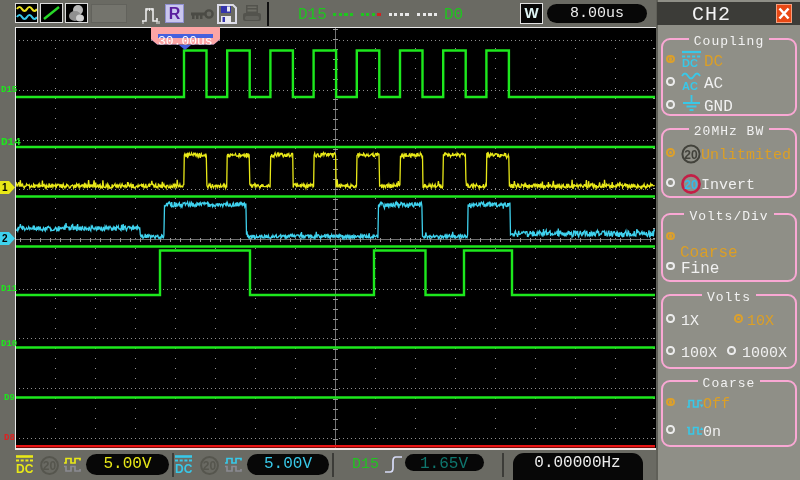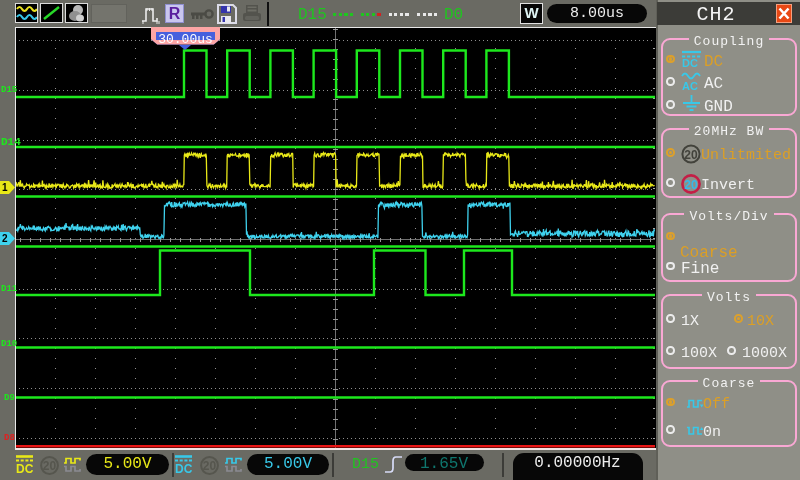--- a/index.html
+++ b/index.html
@@ -31,21 +31,21 @@
 <path d="M0.0 267.0 L144.0 267.0 L144.0 222.5 L234.0 222.5 L234.0 267.0 L358.0 267.0 L358.0 222.5 L409.5 222.5 L409.5 267.0 L448.0 267.0 L448.0 222.5 L496.0 222.5 L496.0 267.0 L639.0 267.0" stroke="#1de81d" stroke-width="2.4" fill="none"></path>
 <line x1="0" y1="319.5" x2="639" y2="319.5" stroke="#1de81d" stroke-width="2.4"></line>
 <line x1="0" y1="369.5" x2="639" y2="369.5" stroke="#1de81d" stroke-width="2.4"></line>
 <line x1="0" y1="418.3" x2="639" y2="418.3" stroke="#e81414" stroke-width="2.6"></line>
 <polyline points="0.0,154.0 0.6,156.8 1.1,158.7 1.7,156.3 2.2,156.0 2.8,154.3 3.3,158.6 3.8,156.8 4.4,152.2 4.9,158.8 5.5,156.6 6.0,157.3 6.6,156.3 7.1,158.4 7.7,159.0 8.2,160.0 8.8,158.2 9.3,158.5 9.9,158.3 10.5,156.1 11.0,157.1 11.6,156.9 12.1,157.1 12.7,157.4 13.2,156.8 13.8,159.8 14.3,158.5 14.9,159.0 15.4,157.5 16.0,158.6 16.5,158.8 17.1,159.2 17.6,156.0 18.2,157.0 18.7,159.9 19.3,157.2 19.8,157.6 20.4,157.8 20.9,156.9 21.5,157.0 22.0,159.7 22.6,156.8 23.1,158.0 23.7,156.1 24.2,158.5 24.8,157.7 25.3,157.5 25.9,158.1 26.4,152.5 27.0,158.8 27.5,157.0 28.1,156.4 28.6,157.8 29.2,159.6 29.7,158.0 30.3,159.7 30.8,157.2 31.4,158.5 31.9,159.1 32.5,159.2 33.0,155.9 33.6,156.0 34.1,159.6 34.7,157.2 35.2,159.6 35.8,156.3 36.3,156.2 36.9,159.1 37.4,157.9 37.9,157.0 38.5,157.7 39.0,158.2 39.6,156.7 40.1,160.1 40.7,157.7 41.2,156.4 41.8,157.3 42.3,156.9 42.9,156.2 43.4,156.9 44.0,159.5 44.5,156.9 45.1,156.8 45.6,159.8 46.2,157.9 46.7,159.3 47.3,156.3 47.8,157.7 48.4,159.0 48.9,160.0 49.5,157.6 50.0,159.5 50.6,156.7 51.1,157.7 51.7,156.9 52.2,157.8 52.8,158.2 53.3,160.1 53.9,160.0 54.4,159.5 55.0,157.9 55.5,157.6 56.1,157.5 56.6,157.0 57.2,157.8 57.7,159.9 58.3,158.2 58.8,156.6 59.4,160.0 59.9,158.2 60.5,156.1 61.0,158.0 61.6,156.6 62.1,156.2 62.7,158.4 63.2,156.9 63.8,159.6 64.3,158.4 64.9,157.7 65.4,158.1 66.0,156.8 66.5,156.9 67.1,158.7 67.6,157.2 68.2,156.2 68.7,160.1 69.3,156.2 69.8,157.0 70.4,159.6 70.9,157.5 71.5,159.4 72.0,158.5 72.6,152.1 73.1,157.2 73.7,159.8 74.2,156.4 74.8,158.2 75.3,158.4 75.9,156.8 76.4,157.0 77.0,159.7 77.5,156.3 78.1,152.3 78.6,158.6 79.2,159.0 79.7,154.7 80.3,159.6 80.8,158.2 81.4,158.3 81.9,156.4 82.5,159.7 83.0,159.5 83.6,156.8 84.1,156.3 84.7,159.6 85.2,158.5 85.8,159.8 86.3,160.0 86.9,152.4 87.4,157.3 88.0,159.3 88.5,159.3 89.1,159.2 89.6,159.6 90.2,156.8 90.7,157.8 91.3,159.2 91.8,156.0 92.4,157.3 92.9,160.0 93.5,158.6 94.0,160.0 94.6,159.8 95.1,160.0 95.7,159.9 96.2,156.4 96.8,159.0 97.3,158.4 97.9,157.5 98.4,157.0 99.0,155.9 99.5,158.2 100.1,159.0 100.6,157.4 101.2,158.7 101.7,157.2 102.3,158.9 102.8,157.2 103.4,157.6 103.9,156.4 104.5,159.8 105.0,159.7 105.6,157.2 106.1,155.9 106.7,157.7 107.2,158.6 107.8,157.8 108.3,157.9 108.9,159.2 109.4,156.3 110.0,158.6 110.5,159.3 111.1,158.7 111.6,154.1 112.2,157.9 112.7,156.2 113.3,158.5 113.8,158.8 114.4,156.9 114.9,155.9 115.5,159.1 116.0,157.7 116.6,159.9 117.1,156.1 117.7,159.5 118.2,159.3 118.8,160.0 119.3,159.9 119.9,158.5 120.4,158.0 121.0,158.2 121.5,159.0 122.1,157.0 122.6,158.6 123.2,158.1 123.7,157.1 124.3,157.1 124.8,157.2 125.4,156.5 125.9,158.8 126.5,156.2 127.0,158.2 127.6,156.8 128.1,159.7 128.7,158.8 129.2,159.1 129.8,155.9 130.3,159.1 130.9,159.9 131.4,159.0 132.0,158.4 132.5,156.8 133.1,156.0 133.6,158.8 134.2,156.6 134.7,156.4 135.3,156.0 135.8,152.8 136.4,156.5 136.9,156.1 137.5,156.8 138.0,159.1 138.6,159.1 139.1,157.0 139.7,156.0 140.2,160.1 140.8,158.6 141.3,158.6 141.9,159.9 142.4,156.0 143.0,156.4 143.5,158.3 144.1,158.8 144.6,156.6 145.2,159.0 145.7,159.3 146.3,153.9 146.8,158.7 147.4,157.6 147.9,156.2 148.5,158.5 149.0,159.1 149.6,158.4 150.2,160.0 150.7,157.4 151.3,157.5 151.8,157.3 152.4,159.4 152.9,159.9 153.5,159.4 154.0,157.7 154.6,160.0 155.1,159.3 155.7,157.9 156.2,159.0 156.8,159.5 157.3,156.3 157.9,156.9 158.4,158.5 159.0,156.0 159.5,156.7 160.1,159.3 160.6,159.6 161.2,151.7 161.7,156.3 162.3,158.0 162.8,158.8 163.4,158.0 163.9,156.3 164.5,158.8 165.0,158.3 165.6,158.1 166.1,159.0 166.7,158.9 167.2,157.0 167.8,156.7 168.3,127.2 168.9,125.7 169.4,126.9 170.0,129.0 170.5,126.1 171.1,125.7 171.6,130.1 172.2,126.1 172.7,127.2 173.3,125.4 173.8,127.0 174.4,127.3 174.9,126.7 175.5,125.1 176.0,126.9 176.6,126.6 177.1,127.5 177.7,125.5 178.2,126.2 178.8,125.4 179.3,127.4 179.9,125.8 180.4,126.8 181.0,128.5 181.5,126.2 182.1,127.5 182.6,128.9 183.2,125.8 183.7,125.6 184.3,129.9 184.8,127.4 185.4,125.9 185.9,127.9 186.5,127.8 187.0,128.2 187.6,127.7 188.1,126.7 188.7,127.6 189.2,128.4 189.8,125.6 190.3,128.0 190.9,157.1 191.4,158.8 192.0,159.9 192.5,158.0 193.1,156.1 193.6,157.3 194.2,156.3 194.7,159.4 195.3,159.9 195.8,158.7 196.4,156.1 196.9,157.9 197.5,159.7 198.0,158.4 198.6,158.0 199.1,157.4 199.7,158.7 200.2,157.3 200.8,157.1 201.3,159.3 201.9,157.8 202.4,157.3 203.0,157.6 203.5,160.1 204.1,158.2 204.6,156.7 205.2,159.1 205.7,159.1 206.3,158.2 206.8,157.7 207.4,156.4 207.9,158.5 208.5,156.6 209.0,158.2 209.6,160.1 210.1,157.8 210.7,159.4 211.2,127.9 211.8,126.0 212.3,129.0 212.9,127.2 213.4,128.8 214.0,128.6 214.5,126.1 215.1,126.6 215.6,127.0 216.2,126.1 216.7,127.4 217.3,127.0 217.8,127.2 218.4,127.2 218.9,126.8 219.5,125.7 220.0,127.3 220.6,128.2 221.1,128.0 221.7,128.3 222.2,127.7 222.8,129.0 223.3,125.1 223.9,127.4 224.4,128.6 225.0,127.1 225.5,127.9 226.1,127.7 226.6,126.9 227.2,126.3 227.7,127.6 228.3,128.5 228.8,126.5 229.4,127.9 229.9,128.6 230.5,125.2 231.0,128.8 231.6,128.0 232.1,125.3 232.7,128.6 233.2,127.8 233.8,156.1 234.3,157.1 234.9,156.5 235.4,158.3 236.0,156.6 236.5,159.6 237.1,156.9 237.6,156.5 238.2,157.0 238.7,155.9 239.3,159.7 239.8,156.6 240.4,157.4 240.9,158.6 241.5,157.0 242.0,156.7 242.6,157.9 243.1,158.3 243.7,160.1 244.2,160.0 244.8,157.1 245.3,158.8 245.9,156.1 246.4,158.0 247.0,157.1 247.5,158.4 248.1,158.6 248.6,158.7 249.2,158.7 249.7,158.5 250.3,158.6 250.8,157.8 251.4,159.0 251.9,157.1 252.5,156.6 253.0,158.2 253.6,158.1 254.1,159.4 254.7,128.4 255.2,128.3 255.8,126.3 256.3,128.9 256.9,129.0 257.4,127.9 258.0,129.0 258.5,126.4 259.1,125.0 259.6,126.8 260.2,127.7 260.7,128.4 261.3,125.4 261.8,125.0 262.4,127.3 262.9,125.8 263.5,128.4 264.0,126.2 264.6,125.5 265.1,126.2 265.7,125.3 266.2,125.5 266.8,127.7 267.3,128.9 267.9,128.0 268.4,126.6 269.0,127.0 269.5,128.9 270.1,126.5 270.6,128.9 271.2,125.3 271.7,127.2 272.3,126.4 272.8,125.7 273.4,128.5 273.9,127.7 274.5,127.4 275.0,128.2 275.6,125.4 276.1,125.2 276.7,125.8 277.2,159.6 277.8,156.5 278.3,155.9 278.9,156.5 279.4,157.0 280.0,154.9 280.5,159.2 281.1,157.3 281.6,156.1 282.2,158.1 282.7,157.9 283.3,158.1 283.8,158.0 284.4,156.1 284.9,159.5 285.5,157.8 286.0,156.2 286.6,157.6 287.1,158.0 287.7,156.2 288.2,158.5 288.8,157.1 289.3,158.2 289.9,160.1 290.4,157.8 291.0,156.3 291.5,159.5 292.1,159.1 292.6,156.8 293.2,156.9 293.7,157.8 294.3,156.3 294.8,158.7 295.4,156.5 295.9,156.2 296.5,156.3 297.0,159.0 297.6,158.2 298.1,127.3 298.7,125.4 299.2,127.7 299.8,128.5 300.3,129.0 300.9,126.4 301.4,125.8 302.0,125.8 302.5,128.5 303.1,128.1 303.6,128.3 304.2,129.0 304.7,127.5 305.3,125.0 305.8,128.4 306.4,125.7 306.9,126.2 307.5,124.9 308.0,127.3 308.6,125.5 309.1,125.0 309.7,125.8 310.2,126.3 310.8,127.9 311.3,127.3 311.9,125.1 312.4,127.5 313.0,126.0 313.5,126.9 314.1,126.0 314.6,125.4 315.2,126.1 315.7,126.9 316.3,125.1 316.8,129.6 317.4,125.8 317.9,126.0 318.5,124.9 319.0,125.6 319.6,127.9 320.1,159.4 320.7,156.2 321.2,151.8 321.8,159.5 322.3,158.3 322.9,157.7 323.4,156.0 324.0,159.3 324.5,159.4 325.1,156.3 325.6,156.9 326.2,158.1 326.7,157.2 327.3,157.3 327.8,158.0 328.4,158.0 328.9,157.4 329.5,159.3 330.0,156.9 330.6,156.7 331.1,159.1 331.7,156.6 332.2,158.0 332.8,159.1 333.3,159.8 333.9,158.6 334.4,159.5 335.0,156.5 335.5,157.8 336.1,157.1 336.6,158.0 337.2,157.8 337.7,159.4 338.3,159.5 338.8,158.5 339.4,157.8 339.9,159.2 340.5,157.8 341.0,127.6 341.6,126.9 342.1,125.2 342.7,128.7 343.2,127.9 343.8,125.6 344.3,126.7 344.9,127.1 345.4,126.5 346.0,126.6 346.5,127.4 347.1,127.6 347.6,125.3 348.2,126.1 348.7,127.7 349.3,128.6 349.8,127.3 350.4,126.4 350.9,127.8 351.5,127.4 352.0,126.2 352.6,128.2 353.1,127.7 353.7,128.0 354.2,127.1 354.8,126.7 355.3,126.4 355.9,125.8 356.4,126.9 357.0,125.5 357.5,128.4 358.1,128.1 358.6,128.6 359.2,126.3 359.7,125.5 360.3,125.6 360.8,128.1 361.4,125.6 361.9,126.6 362.5,125.9 363.0,126.1 363.6,157.8 364.1,157.2 364.7,157.9 365.2,157.4 365.8,160.0 366.3,157.1 366.9,158.1 367.4,159.3 368.0,156.5 368.5,158.6 369.1,158.2 369.6,159.5 370.2,157.1 370.7,157.0 371.3,156.5 371.8,159.9 372.4,157.8 372.9,156.0 373.5,158.0 374.0,160.1 374.6,156.0 375.1,159.4 375.7,159.2 376.2,157.1 376.8,158.8 377.3,158.9 377.9,155.9 378.4,157.0 379.0,158.2 379.5,158.1 380.1,157.1 380.6,156.1 381.2,159.2 381.7,156.4 382.3,153.2 382.8,156.9 383.4,157.7 383.9,156.9 384.5,127.7 385.0,129.0 385.6,127.1 386.1,129.1 386.7,126.5 387.2,127.6 387.8,130.6 388.3,126.3 388.9,127.5 389.4,128.0 390.0,125.1 390.5,128.3 391.1,128.2 391.6,127.8 392.2,128.3 392.7,128.2 393.3,126.1 393.8,125.7 394.4,128.8 394.9,129.1 395.5,126.0 396.0,125.7 396.6,128.2 397.1,126.3 397.7,126.4 398.2,128.0 398.8,126.5 399.3,127.0 399.9,128.8 400.4,128.3 401.0,125.2 401.5,128.4 402.1,126.2 402.6,127.7 403.2,127.4 403.7,127.8 404.3,125.1 404.8,126.4 405.4,126.1 405.9,128.9 406.5,127.6 407.0,159.3 407.6,159.9 408.1,158.5 408.7,156.0 409.2,159.2 409.8,157.5 410.3,158.4 410.9,159.9 411.4,159.1 412.0,158.1 412.5,158.6 413.1,156.4 413.6,158.0 414.2,158.3 414.7,157.0 415.3,160.1 415.8,159.7 416.4,156.4 416.9,157.8 417.5,157.8 418.0,158.8 418.6,157.2 419.1,156.2 419.7,159.6 420.2,158.9 420.8,158.6 421.3,158.0 421.9,156.7 422.4,153.1 423.0,157.4 423.5,158.2 424.1,156.3 424.6,160.1 425.2,158.1 425.7,159.4 426.3,160.0 426.8,157.8 427.4,126.3 427.9,128.2 428.5,125.7 429.0,126.7 429.6,125.1 430.1,125.5 430.7,126.3 431.2,126.4 431.8,128.7 432.3,126.0 432.9,127.2 433.4,126.2 434.0,127.0 434.5,128.9 435.1,127.7 435.6,127.4 436.2,127.3 436.7,125.0 437.3,127.6 437.8,127.6 438.4,126.6 438.9,127.0 439.5,126.1 440.0,126.9 440.6,127.8 441.1,125.2 441.7,126.7 442.2,125.8 442.8,126.2 443.3,128.0 443.9,129.0 444.4,126.5 445.0,126.2 445.5,126.0 446.1,125.3 446.6,126.5 447.2,125.9 447.7,125.6 448.3,127.3 448.8,128.1 449.4,127.1 449.9,151.7 450.5,158.0 451.0,156.8 451.6,156.1 452.1,159.6 452.7,157.9 453.2,159.5 453.8,159.6 454.3,159.1 454.9,157.6 455.4,156.7 456.0,156.2 456.5,159.1 457.1,160.1 457.6,156.4 458.2,157.6 458.7,157.3 459.3,159.1 459.8,158.0 460.4,156.1 460.9,157.3 461.5,157.8 462.0,158.1 462.6,158.5 463.1,160.1 463.7,157.2 464.2,159.4 464.8,158.9 465.3,159.3 465.9,158.7 466.4,158.4 467.0,158.9 467.5,156.0 468.1,160.0 468.6,159.2 469.2,158.9 469.7,156.6 470.3,158.5 470.8,125.5 471.4,125.0 471.9,129.6 472.5,125.5 473.0,126.6 473.6,128.8 474.1,128.0 474.7,125.5 475.2,126.3 475.8,127.1 476.3,125.6 476.9,126.3 477.4,128.1 478.0,127.6 478.5,127.5 479.1,125.9 479.6,125.8 480.2,126.1 480.7,125.8 481.3,126.2 481.8,128.8 482.4,126.0 482.9,127.7 483.5,129.0 484.0,128.9 484.6,126.1 485.1,127.9 485.7,126.8 486.2,126.9 486.8,127.2 487.3,127.8 487.9,127.5 488.4,125.9 489.0,127.1 489.5,125.1 490.1,127.9 490.6,130.1 491.2,128.8 491.7,128.8 492.3,126.9 492.8,128.9 493.4,158.6 493.9,156.3 494.5,158.1 495.0,159.8 495.6,156.6 496.1,156.6 496.7,160.1 497.2,158.0 497.8,159.9 498.3,153.0 498.9,156.4 499.4,157.1 500.0,158.2 500.5,159.8 501.1,157.9 501.6,156.4 502.2,157.8 502.7,156.7 503.3,159.2 503.8,159.1 504.4,159.5 504.9,159.4 505.5,156.3 506.0,156.7 506.6,157.3 507.1,157.0 507.7,159.1 508.2,157.2 508.8,155.9 509.3,158.8 509.9,156.4 510.4,157.6 511.0,159.7 511.5,157.2 512.1,159.7 512.6,158.5 513.2,156.5 513.7,159.0 514.3,157.6 514.8,157.9 515.4,158.7 515.9,156.9 516.5,159.6 517.0,157.8 517.6,156.2 518.1,156.2 518.7,158.0 519.2,156.5 519.8,158.1 520.3,156.8 520.9,156.3 521.4,159.3 522.0,158.1 522.5,156.1 523.1,159.3 523.6,157.6 524.2,159.0 524.7,156.1 525.3,156.2 525.8,159.8 526.4,153.6 526.9,159.1 527.5,160.0 528.0,157.7 528.6,157.5 529.1,159.7 529.7,158.8 530.2,158.2 530.8,157.4 531.3,158.2 531.9,159.0 532.4,154.0 533.0,158.7 533.5,158.1 534.1,156.9 534.6,157.1 535.2,158.9 535.7,159.3 536.3,159.1 536.8,156.0 537.4,152.9 537.9,158.9 538.5,159.0 539.0,156.9 539.6,159.5 540.1,158.0 540.7,159.3 541.2,157.2 541.8,158.7 542.3,157.2 542.9,158.7 543.4,157.2 544.0,159.9 544.5,159.7 545.1,157.7 545.6,160.0 546.2,158.7 546.7,157.2 547.3,156.5 547.8,159.1 548.4,159.5 548.9,158.9 549.5,159.7 550.0,160.0 550.6,156.5 551.1,156.8 551.7,159.8 552.2,156.3 552.8,156.7 553.3,158.7 553.9,159.6 554.4,159.1 555.0,158.2 555.5,159.6 556.1,151.7 556.6,159.9 557.2,160.1 557.7,156.9 558.3,156.8 558.8,158.2 559.4,157.5 559.9,157.4 560.5,158.1 561.0,156.3 561.6,157.9 562.1,159.7 562.7,157.6 563.2,156.8 563.8,157.0 564.3,158.3 564.9,156.5 565.4,157.5 566.0,158.0 566.5,158.8 567.1,159.4 567.6,158.6 568.2,156.6 568.7,156.6 569.3,158.0 569.8,158.2 570.4,152.0 570.9,159.9 571.5,159.1 572.0,159.4 572.6,153.2 573.1,157.5 573.7,158.7 574.2,157.9 574.8,155.9 575.3,155.9 575.9,157.1 576.4,156.0 577.0,158.7 577.5,159.7 578.1,156.3 578.6,156.7 579.2,159.3 579.7,157.6 580.3,157.6 580.8,160.1 581.4,158.8 581.9,158.6 582.5,159.1 583.0,157.5 583.6,154.4 584.1,158.0 584.7,159.2 585.2,159.5 585.8,158.1 586.3,156.8 586.9,159.6 587.4,156.1 588.0,159.8 588.5,151.7 589.1,157.2 589.6,158.4 590.2,158.9 590.7,156.2 591.3,156.9 591.8,157.5 592.4,157.3 592.9,156.5 593.5,158.9 594.0,160.0 594.6,157.7 595.1,157.3 595.7,159.9 596.2,154.0 596.8,160.1 597.3,157.4 597.9,157.7 598.4,158.7 599.0,158.5 599.5,158.9 600.1,156.5 600.6,158.6 601.2,157.2 601.7,155.9 602.2,157.4 602.8,156.5 603.3,157.8 603.9,153.8 604.4,156.3 605.0,157.3 605.5,157.1 606.1,156.3 606.6,159.7 607.2,158.3 607.7,157.5 608.3,157.2 608.8,156.2 609.4,157.7 609.9,156.2 610.5,156.9 611.0,158.4 611.6,156.3 612.1,159.9 612.7,158.5 613.2,157.3 613.8,159.3 614.3,160.0 614.9,157.2 615.4,156.7 616.0,160.0 616.5,157.1 617.1,158.0 617.6,156.9 618.2,159.3 618.7,156.4 619.3,158.4 619.8,158.8 620.4,159.9 620.9,158.9 621.5,157.1 622.0,159.3 622.6,157.6 623.1,158.6 623.7,158.7 624.2,159.2 624.8,160.1 625.3,157.6 625.9,159.8 626.4,158.2 627.0,157.4 627.5,158.2 628.1,156.3 628.6,158.7 629.2,158.6 629.7,160.0 630.3,157.6 630.8,160.0 631.4,155.9 631.9,158.0 632.5,158.3 633.0,157.8 633.6,159.1 634.1,158.0 634.7,156.0 635.2,157.6 635.8,156.4 636.3,156.5 636.9,157.8 637.4,157.9 638.0,157.7 638.5,157.2" stroke="#e8e818" stroke-width="1.3" fill="none"></polyline>
 <polyline points="0.0,202.0 0.6,202.2 1.1,201.4 1.7,202.8 2.2,198.9 2.8,200.8 3.3,199.2 3.8,199.0 4.4,196.2 4.9,199.0 5.5,200.0 6.0,199.1 6.6,202.0 7.1,198.6 7.7,199.0 8.2,200.3 8.8,202.2 9.3,201.2 9.9,201.0 10.5,199.8 11.0,201.1 11.6,201.5 12.1,201.0 12.7,198.7 13.2,199.6 13.8,201.4 14.3,200.1 14.9,199.9 15.4,201.2 16.0,201.2 16.5,200.8 17.1,198.8 17.6,200.3 18.2,197.6 18.7,202.0 19.3,200.5 19.8,201.4 20.4,202.1 20.9,198.5 21.5,201.8 22.0,199.4 22.6,198.9 23.1,201.7 23.7,200.7 24.2,198.6 24.8,202.1 25.3,202.0 25.9,201.6 26.4,202.9 27.0,202.1 27.5,199.5 28.1,200.3 28.6,202.0 29.2,202.9 29.7,199.2 30.3,200.9 30.8,201.5 31.4,198.9 31.9,199.1 32.5,198.4 33.0,199.4 33.6,199.7 34.1,199.5 34.7,202.2 35.2,201.4 35.8,202.7 36.3,202.5 36.9,202.3 37.4,202.3 37.9,201.5 38.5,201.8 39.0,200.4 39.6,199.4 40.1,200.3 40.7,202.3 41.2,200.6 41.8,202.6 42.3,202.7 42.9,198.1 43.4,201.6 44.0,200.3 44.5,199.8 45.1,200.7 45.6,200.2 46.2,199.4 46.7,199.7 47.3,200.8 47.8,199.7 48.4,198.3 48.9,201.9 49.5,198.7 50.0,195.1 50.6,199.1 51.1,198.7 51.7,198.9 52.2,199.4 52.8,199.3 53.3,202.4 53.9,200.0 54.4,201.5 55.0,201.2 55.5,198.1 56.1,198.7 56.6,195.9 57.2,202.0 57.7,200.1 58.3,198.4 58.8,201.6 59.4,199.6 59.9,198.8 60.5,201.7 61.0,202.9 61.6,196.0 62.1,200.2 62.7,201.1 63.2,200.1 63.8,202.2 64.3,198.6 64.9,200.9 65.4,202.7 66.0,198.8 66.5,198.5 67.1,201.0 67.6,201.8 68.2,202.2 68.7,199.5 69.3,200.5 69.8,199.5 70.4,202.4 70.9,200.5 71.5,200.5 72.0,200.6 72.6,202.8 73.1,198.7 73.7,200.8 74.2,201.4 74.8,202.7 75.3,198.2 75.9,199.4 76.4,198.4 77.0,200.5 77.5,200.5 78.1,201.5 78.6,200.7 79.2,199.4 79.7,200.6 80.3,202.0 80.8,200.0 81.4,202.1 81.9,198.4 82.5,201.6 83.0,198.4 83.6,200.2 84.1,201.0 84.7,201.7 85.2,198.7 85.8,201.5 86.3,202.7 86.9,201.9 87.4,198.9 88.0,201.8 88.5,202.4 89.1,198.2 89.6,199.4 90.2,201.5 90.7,198.5 91.3,199.8 91.8,200.8 92.4,199.3 92.9,200.9 93.5,199.2 94.0,198.3 94.6,199.3 95.1,199.9 95.7,202.6 96.2,200.8 96.8,201.7 97.3,199.6 97.9,201.6 98.4,198.5 99.0,200.5 99.5,199.0 100.1,202.8 100.6,198.4 101.2,199.5 101.7,199.7 102.3,198.1 102.8,200.8 103.4,201.1 103.9,200.9 104.5,201.8 105.0,202.4 105.6,196.8 106.1,199.2 106.7,202.1 107.2,196.0 107.8,202.2 108.3,198.6 108.9,199.2 109.4,198.4 110.0,201.5 110.5,202.5 111.1,200.6 111.6,199.9 112.2,198.5 112.7,198.7 113.3,198.5 113.8,200.2 114.4,199.2 114.9,199.6 115.5,201.5 116.0,199.6 116.6,198.5 117.1,201.8 117.7,198.8 118.2,200.3 118.8,200.7 119.3,199.1 119.9,199.4 120.4,198.9 121.0,202.1 121.5,198.3 122.1,199.7 122.6,199.3 123.2,200.6 123.7,199.3 124.3,206.7 124.8,208.3 125.4,207.5 125.9,209.7 126.5,206.6 127.0,210.3 127.6,209.7 128.1,209.0 128.7,208.8 129.2,205.8 129.8,210.0 130.3,207.1 130.9,209.8 131.4,206.8 132.0,207.2 132.5,209.7 133.1,206.7 133.6,207.3 134.2,207.3 134.7,210.0 135.3,209.0 135.8,207.7 136.4,208.7 136.9,207.7 137.5,207.4 138.0,208.6 138.6,209.6 139.1,210.4 139.7,208.0 140.2,208.4 140.8,208.5 141.3,207.3 141.9,207.4 142.4,209.6 143.0,210.4 143.5,209.5 144.1,210.3 144.6,209.1 145.2,209.7 145.7,206.8 146.3,207.4 146.8,209.6 147.4,209.8 147.9,207.3 148.5,178.0 149.0,178.5 149.6,177.5 150.2,176.8 150.7,175.0 151.3,178.3 151.8,175.6 152.4,174.5 152.9,175.2 153.5,174.1 154.0,175.1 154.6,177.5 155.1,178.2 155.7,174.2 156.2,178.5 156.8,178.2 157.3,178.7 157.9,178.6 158.4,174.6 159.0,174.8 159.5,178.7 160.1,178.7 160.6,174.9 161.2,177.4 161.7,177.9 162.3,176.9 162.8,175.6 163.4,174.7 163.9,178.7 164.5,176.0 165.0,178.7 165.6,177.0 166.1,178.7 166.7,176.8 167.2,174.8 167.8,175.2 168.3,174.9 168.9,174.5 169.4,177.2 170.0,176.2 170.5,175.3 171.1,175.3 171.6,174.1 172.2,177.6 172.7,178.3 173.3,175.9 173.8,174.6 174.4,178.2 174.9,177.4 175.5,174.5 176.0,175.5 176.6,178.7 177.1,174.9 177.7,177.6 178.2,178.4 178.8,177.0 179.3,176.4 179.9,178.6 180.4,178.4 181.0,174.6 181.5,175.0 182.1,177.6 182.6,175.4 183.2,175.2 183.7,176.8 184.3,174.8 184.8,176.2 185.4,177.3 185.9,175.1 186.5,174.9 187.0,174.5 187.6,175.6 188.1,176.4 188.7,174.5 189.2,175.0 189.8,175.9 190.3,175.4 190.9,175.2 191.4,174.4 192.0,177.3 192.5,175.8 193.1,178.8 193.6,176.8 194.2,178.0 194.7,176.7 195.3,176.4 195.8,176.4 196.4,178.4 196.9,176.5 197.5,177.9 198.0,177.1 198.6,177.7 199.1,178.8 199.7,178.0 200.2,176.1 200.8,176.2 201.3,177.1 201.9,175.3 202.4,178.5 203.0,176.0 203.5,175.7 204.1,176.3 204.6,177.9 205.2,176.6 205.7,176.1 206.3,176.9 206.8,178.6 207.4,176.8 207.9,175.5 208.5,175.8 209.0,175.9 209.6,177.0 210.1,175.4 210.7,177.0 211.2,174.3 211.8,175.7 212.3,177.7 212.9,178.4 213.4,178.0 214.0,175.4 214.5,177.4 215.1,178.3 215.6,178.8 216.2,178.1 216.7,176.1 217.3,175.0 217.8,178.1 218.4,177.7 218.9,178.0 219.5,174.9 220.0,176.5 220.6,178.2 221.1,174.2 221.7,178.1 222.2,175.3 222.8,178.5 223.3,175.4 223.9,176.5 224.4,174.7 225.0,175.9 225.5,175.0 226.1,176.9 226.6,174.9 227.2,177.7 227.7,175.5 228.3,174.9 228.8,178.7 229.4,177.2 229.9,175.4 230.5,206.7 231.0,203.3 231.6,209.1 232.1,206.6 232.7,209.7 233.2,210.3 233.8,208.2 234.3,207.9 234.9,208.4 235.4,209.7 236.0,207.0 236.5,209.1 237.1,208.0 237.6,208.9 238.2,207.0 238.7,210.4 239.3,209.9 239.8,209.3 240.4,207.7 240.9,209.5 241.5,209.7 242.0,208.9 242.6,209.2 243.1,209.1 243.7,207.6 244.2,208.1 244.8,209.3 245.3,207.3 245.9,207.4 246.4,209.6 247.0,209.2 247.5,209.8 248.1,209.9 248.6,207.0 249.2,207.6 249.7,209.5 250.3,209.2 250.8,206.9 251.4,209.4 251.9,209.6 252.5,207.6 253.0,209.8 253.6,209.9 254.1,210.2 254.7,210.0 255.2,209.9 255.8,207.7 256.3,209.8 256.9,207.4 257.4,208.8 258.0,208.3 258.5,209.3 259.1,208.5 259.6,207.3 260.2,206.6 260.7,209.5 261.3,209.5 261.8,209.5 262.4,208.9 262.9,208.1 263.5,208.1 264.0,207.4 264.6,206.7 265.1,209.8 265.7,209.2 266.2,207.5 266.8,207.9 267.3,208.1 267.9,207.2 268.4,207.7 269.0,209.4 269.5,207.9 270.1,210.4 270.6,210.0 271.2,207.3 271.7,210.1 272.3,207.5 272.8,207.1 273.4,208.8 273.9,208.0 274.5,206.7 275.0,207.6 275.6,206.8 276.1,209.1 276.7,206.7 277.2,208.2 277.8,208.7 278.3,207.2 278.9,209.0 279.4,209.1 280.0,207.6 280.5,207.1 281.1,207.0 281.6,207.0 282.2,207.0 282.7,207.4 283.3,208.6 283.8,209.3 284.4,206.7 284.9,207.4 285.5,204.0 286.0,210.0 286.6,209.1 287.1,206.9 287.7,209.3 288.2,207.6 288.8,210.4 289.3,208.4 289.9,207.3 290.4,207.7 291.0,207.8 291.5,207.0 292.1,206.8 292.6,209.1 293.2,208.0 293.7,209.0 294.3,207.0 294.8,207.3 295.4,210.3 295.9,208.1 296.5,209.6 297.0,209.6 297.6,209.2 298.1,210.2 298.7,208.2 299.2,209.6 299.8,207.3 300.3,203.9 300.9,209.8 301.4,207.1 302.0,207.0 302.5,206.8 303.1,207.8 303.6,209.2 304.2,208.8 304.7,210.3 305.3,207.9 305.8,209.3 306.4,209.1 306.9,207.9 307.5,208.1 308.0,208.7 308.6,206.8 309.1,207.2 309.7,209.8 310.2,206.9 310.8,207.5 311.3,206.8 311.9,209.0 312.4,207.5 313.0,209.6 313.5,209.9 314.1,207.1 314.6,209.1 315.2,208.2 315.7,206.6 316.3,208.9 316.8,207.8 317.4,207.4 317.9,210.2 318.5,206.8 319.0,208.3 319.6,209.0 320.1,209.1 320.7,207.0 321.2,207.4 321.8,209.8 322.3,207.7 322.9,209.3 323.4,207.2 324.0,209.3 324.5,207.0 325.1,207.3 325.6,208.1 326.2,209.6 326.7,207.0 327.3,210.1 327.8,208.8 328.4,208.3 328.9,210.2 329.5,208.5 330.0,206.8 330.6,209.8 331.1,208.5 331.7,207.3 332.2,209.4 332.8,208.1 333.3,210.0 333.9,208.1 334.4,210.1 335.0,207.6 335.5,210.3 336.1,207.1 336.6,209.3 337.2,207.7 337.7,209.9 338.3,210.2 338.8,207.4 339.4,207.7 339.9,209.2 340.5,209.1 341.0,208.5 341.6,207.8 342.1,207.9 342.7,208.8 343.2,208.2 343.8,209.8 344.3,209.8 344.9,205.6 345.4,209.1 346.0,209.5 346.5,207.7 347.1,209.8 347.6,207.7 348.2,206.7 348.7,207.0 349.3,209.4 349.8,209.4 350.4,207.5 350.9,209.6 351.5,209.1 352.0,208.1 352.6,210.3 353.1,205.2 353.7,209.0 354.2,209.9 354.8,210.1 355.3,209.1 355.9,208.7 356.4,209.5 357.0,207.7 357.5,209.2 358.1,207.3 358.6,208.0 359.2,208.7 359.7,208.8 360.3,207.9 360.8,207.2 361.4,207.8 361.9,210.1 362.5,177.3 363.0,176.8 363.6,177.9 364.1,175.2 364.7,174.4 365.2,176.1 365.8,174.5 366.3,175.1 366.9,175.8 367.4,177.7 368.0,178.9 368.5,180.2 369.1,176.2 369.6,177.0 370.2,178.7 370.7,175.6 371.3,178.6 371.8,176.7 372.4,178.5 372.9,175.9 373.5,176.2 374.0,178.4 374.6,176.6 375.1,174.9 375.7,178.7 376.2,177.3 376.8,178.3 377.3,174.6 377.9,177.5 378.4,177.8 379.0,178.6 379.5,174.8 380.1,175.7 380.6,174.4 381.2,176.8 381.7,175.2 382.3,176.0 382.8,180.2 383.4,176.7 383.9,177.1 384.5,176.9 385.0,174.4 385.6,174.6 386.1,175.5 386.7,177.8 387.2,176.0 387.8,176.4 388.3,174.8 388.9,177.9 389.4,178.7 390.0,177.4 390.5,177.9 391.1,175.9 391.6,176.8 392.2,180.0 392.7,176.7 393.3,175.6 393.8,178.4 394.4,176.1 394.9,176.6 395.5,175.2 396.0,175.0 396.6,177.9 397.1,178.2 397.7,178.9 398.2,176.7 398.8,174.4 399.3,177.6 399.9,175.7 400.4,177.2 401.0,177.1 401.5,175.6 402.1,177.1 402.6,176.9 403.2,175.8 403.7,179.1 404.3,175.2 404.8,176.2 405.4,174.7 405.9,178.3 406.5,208.0 407.0,208.7 407.6,208.9 408.1,209.9 408.7,208.6 409.2,210.0 409.8,204.5 410.3,206.7 410.9,208.1 411.4,210.0 412.0,208.7 412.5,208.4 413.1,208.0 413.6,209.5 414.2,207.7 414.7,208.5 415.3,208.5 415.8,209.8 416.4,208.9 416.9,208.6 417.5,207.3 418.0,209.1 418.6,209.4 419.1,208.0 419.7,208.5 420.2,208.0 420.8,207.4 421.3,208.0 421.9,208.3 422.4,210.3 423.0,209.3 423.5,209.8 424.1,207.6 424.6,207.3 425.2,208.0 425.7,209.8 426.3,208.0 426.8,208.6 427.4,209.9 427.9,208.4 428.5,208.5 429.0,207.2 429.6,209.0 430.1,207.3 430.7,209.3 431.2,207.5 431.8,209.3 432.3,208.4 432.9,207.2 433.4,206.7 434.0,208.8 434.5,209.0 435.1,208.8 435.6,207.6 436.2,210.2 436.7,203.8 437.3,209.1 437.8,206.9 438.4,210.4 438.9,207.2 439.5,208.9 440.0,209.7 440.6,209.1 441.1,209.4 441.7,208.3 442.2,207.5 442.8,207.0 443.3,209.9 443.9,208.2 444.4,207.0 445.0,208.9 445.5,209.6 446.1,207.0 446.6,207.1 447.2,209.7 447.7,209.5 448.3,208.6 448.8,206.8 449.4,207.5 449.9,209.6 450.5,208.8 451.0,209.5 451.6,207.0 452.1,176.4 452.7,178.2 453.2,178.3 453.8,175.0 454.3,177.9 454.9,180.1 455.4,177.4 456.0,175.8 456.5,177.2 457.1,178.2 457.6,175.9 458.2,177.4 458.7,176.1 459.3,176.4 459.8,176.8 460.4,175.6 460.9,177.5 461.5,178.2 462.0,177.7 462.6,177.5 463.1,175.1 463.7,175.7 464.2,177.4 464.8,174.9 465.3,174.1 465.9,174.8 466.4,176.2 467.0,175.2 467.5,174.3 468.1,178.8 468.6,176.6 469.2,177.0 469.7,178.0 470.3,176.2 470.8,177.3 471.4,175.5 471.9,177.0 472.5,175.2 473.0,174.3 473.6,174.1 474.1,178.9 474.7,175.8 475.2,176.9 475.8,177.6 476.3,174.5 476.9,178.1 477.4,175.8 478.0,175.4 478.5,175.0 479.1,176.9 479.6,176.1 480.2,174.4 480.7,178.6 481.3,178.7 481.8,178.0 482.4,177.4 482.9,176.8 483.5,177.7 484.0,176.3 484.6,176.9 485.1,174.7 485.7,177.1 486.2,177.3 486.8,175.6 487.3,180.6 487.9,175.3 488.4,177.3 489.0,174.5 489.5,176.4 490.1,178.4 490.6,178.6 491.2,178.5 491.7,175.1 492.3,178.3 492.8,175.1 493.4,177.1 493.9,174.6 494.5,206.9 495.0,206.5 495.6,206.1 496.1,205.7 496.7,205.8 497.2,208.3 497.8,205.7 498.3,208.4 498.9,204.1 499.4,203.0 500.0,205.7 500.5,205.8 501.1,207.0 501.6,208.8 502.2,205.6 502.7,202.8 503.3,206.3 503.8,206.5 504.4,206.1 504.9,205.6 505.5,205.0 506.0,204.0 506.6,205.0 507.1,204.4 507.7,203.5 508.2,204.1 508.8,204.4 509.3,205.4 509.9,203.6 510.4,203.6 511.0,203.8 511.5,208.9 512.1,205.9 512.6,207.6 513.2,206.2 513.7,205.2 514.3,203.1 514.8,205.7 515.4,205.5 515.9,204.9 516.5,208.5 517.0,202.8 517.6,208.1 518.1,203.9 518.7,206.7 519.2,207.5 519.8,206.9 520.3,207.3 520.9,205.1 521.4,206.6 522.0,203.7 522.5,204.8 523.1,206.2 523.6,203.1 524.2,204.1 524.7,204.5 525.3,206.7 525.8,205.5 526.4,205.0 526.9,208.7 527.5,201.1 528.0,206.8 528.6,207.0 529.1,203.7 529.7,203.1 530.2,202.1 530.8,207.4 531.3,204.3 531.9,206.8 532.4,204.6 533.0,204.5 533.5,203.5 534.1,202.9 534.6,208.0 535.2,205.7 535.7,206.1 536.3,205.5 536.8,207.0 537.4,206.4 537.9,206.6 538.5,205.9 539.0,204.6 539.6,206.0 540.1,205.4 540.7,204.3 541.2,202.7 541.8,208.0 542.3,200.5 542.9,208.6 543.4,202.8 544.0,204.5 544.5,202.7 545.1,205.3 545.6,205.1 546.2,207.3 546.7,205.0 547.3,205.3 547.8,207.4 548.4,207.7 548.9,204.5 549.5,207.7 550.0,208.0 550.6,204.5 551.1,206.5 551.7,206.6 552.2,202.8 552.8,206.0 553.3,203.3 553.9,207.1 554.4,204.1 555.0,205.8 555.5,204.6 556.1,208.9 556.6,207.6 557.2,207.9 557.7,203.0 558.3,203.1 558.8,203.9 559.4,207.8 559.9,203.5 560.5,204.2 561.0,205.4 561.6,202.9 562.1,207.5 562.7,208.8 563.2,206.9 563.8,204.7 564.3,203.0 564.9,205.9 565.4,206.7 566.0,208.2 566.5,204.1 567.1,206.6 567.6,203.7 568.2,203.4 568.7,202.8 569.3,207.6 569.8,206.4 570.4,203.3 570.9,203.3 571.5,208.5 572.0,206.6 572.6,206.7 573.1,207.6 573.7,204.1 574.2,207.6 574.8,207.7 575.3,203.9 575.9,204.9 576.4,208.3 577.0,205.4 577.5,207.0 578.1,203.9 578.6,207.2 579.2,207.9 579.7,206.1 580.3,203.7 580.8,204.3 581.4,202.7 581.9,205.1 582.5,202.8 583.0,207.5 583.6,207.2 584.1,206.0 584.7,205.9 585.2,206.1 585.8,204.7 586.3,203.4 586.9,203.1 587.4,203.5 588.0,204.0 588.5,203.3 589.1,207.9 589.6,206.0 590.2,204.3 590.7,206.5 591.3,208.5 591.8,205.7 592.4,203.2 592.9,203.1 593.5,208.5 594.0,205.0 594.6,207.8 595.1,203.0 595.7,204.6 596.2,208.7 596.8,207.2 597.3,203.9 597.9,204.2 598.4,203.8 599.0,205.3 599.5,206.7 600.1,205.5 600.6,208.2 601.2,203.8 601.7,204.8 602.2,208.9 602.8,204.9 603.3,208.8 603.9,205.0 604.4,205.4 605.0,206.5 605.5,204.0 606.1,208.4 606.6,208.7 607.2,205.2 607.7,208.8 608.3,205.9 608.8,204.6 609.4,204.1 609.9,202.8 610.5,207.0 611.0,206.1 611.6,208.4 612.1,202.9 612.7,203.6 613.2,206.3 613.8,207.7 614.3,205.2 614.9,207.3 615.4,207.6 616.0,207.8 616.5,206.3 617.1,206.4 617.6,207.2 618.2,203.2 618.7,207.5 619.3,207.8 619.8,208.1 620.4,204.1 620.9,201.0 621.5,205.1 622.0,203.0 622.6,203.6 623.1,204.1 623.7,207.2 624.2,205.5 624.8,205.8 625.3,204.5 625.9,203.5 626.4,206.2 627.0,205.2 627.5,205.8 628.1,203.5 628.6,206.2 629.2,206.7 629.7,206.5 630.3,204.2 630.8,207.5 631.4,208.4 631.9,206.9 632.5,204.9 633.0,202.4 633.6,208.8 634.1,208.8 634.7,203.6 635.2,207.8 635.8,205.0 636.3,208.0 636.9,203.0 637.4,208.4 638.0,201.2 638.5,203.4" stroke="#3fd2ee" stroke-width="1.3" fill="none"></polyline>
 </svg>
     </div>
 </div>
 
-<div class="abs" style="left:151px;top:27px;width:69px;height:17.5px;background:#4660dd;border:5px solid #fca5a5;clip-path:polygon(0 0,100% 0,100% 70%,91% 100%,9% 100%,0 70%);color:#fff;font-size:13px;text-align:center;line-height:16px;font-family:'Liberation Mono',monospace">30.00us</div>
+<div class="abs" style="left:151px;top:27px;width:69px;height:17.5px;background:#4660dd;border:7px solid #fca5a5;clip-path:polygon(0 0,100% 0,100% 70%,91% 100%,9% 100%,0 70%);color:#fff;font-size:13px;line-height:16px;font-family:'Liberation Mono',monospace">30.00us</div>
 <div class="abs" style="left:179px;top:44.5px;width:0;height:0;border-left:6px solid transparent;border-right:6px solid transparent;border-top:5px solid #4660dd"></div>
 
 <div class="abs" style="left:1px;top:85px;color:#1de81d;font-size:9px;font-weight:bold;font-family:'Liberation Mono',monospace">D15</div>
 <div class="abs" style="left:1px;top:136px;color:#1de81d;font-size:11px;font-weight:bold;font-family:'Liberation Mono',monospace">D14</div>
 <div class="abs" style="left:1px;top:284px;color:#1de81d;font-size:9px;font-weight:bold;font-family:'Liberation Mono',monospace">D11</div>
 <div class="abs" style="left:1px;top:339px;color:#1de81d;font-size:9px;font-weight:bold;font-family:'Liberation Mono',monospace">D10</div>
 <div class="abs" style="left:4px;top:393px;color:#1de81d;font-size:9px;font-weight:bold;font-family:'Liberation Mono',monospace">D9</div>
 <div class="abs" style="left:4px;top:433px;color:#e02020;font-size:9px;font-weight:bold;font-family:'Liberation Mono',monospace">D8</div>
 
 <div class="abs" style="left:0;top:181px;width:15px;height:13px;background:#e8e818;clip-path:polygon(0 0,9px 0,15px 6.5px,9px 13px,0 13px);color:#000;font-size:10px;font-weight:bold;text-align:left;line-height:13px;padding-left:2px">1</div>
@@ -113,21 +113,21 @@
 <div style="position:absolute;left:417.0px;top:12.5px;width:3.4px;height:3.4px;background:#e8e8e8"></div>
 <div style="position:absolute;left:422.6px;top:12.5px;width:3.4px;height:3.4px;background:#e8e8e8"></div>
 <div style="position:absolute;left:428.2px;top:12.5px;width:3.4px;height:3.4px;background:#e8e8e8"></div>
 <div style="position:absolute;left:433.8px;top:12.5px;width:3.4px;height:3.4px;background:#e8e8e8"></div>
 <div class="abs" style="left:444px;top:6px;color:#1fc51f;font-size:16px;font-family:'Liberation Mono',monospace">D0</div>
 <div class="abs" style="left:520px;top:3px;width:23px;height:21px;background:#060606;border:1.5px solid #e0e0e0;color:#ddf2f2;font-size:15px;font-weight:bold;text-align:center;line-height:18px">W</div>
 <div class="pill" style="left:547px;top:4px;width:100px;height:19px;color:#ececec;font-size:15px;line-height:19px">8.00us</div>
 
 <div class="abs" style="left:656px;top:0;width:144px;height:480px;background:#8f8f87;border-left:2px solid #5f5f58"></div>
 <div class="abs" style="left:657px;top:2px;width:143px;height:22.5px;background:#3c3c38"></div>
-<div class="abs" style="left:692px;top:3px;width:48px;color:#f4f4f4;font-size:20px;letter-spacing:1px;text-align:center;font-family:'Liberation Mono',monospace">CH2</div>
+<div class="abs" style="left:692px;top:3px;width:48px;color:#f4f4f4;font-size:20px;letter-spacing:1px;font-family:'Liberation Mono',monospace">CH2</div>
 <div class="abs" style="left:776px;top:3.5px;width:16px;height:19px;background:#e84814;border:1px solid #f4a080">
  <svg width="14" height="17">
       <path d="M2.5 3.5 L11.5 13.5 M11.5 3.5 L2.5 13.5" stroke="#fff" stroke-width="2.6"></path>
     </svg>
 </div>
 
 <div class="sec" style="top:37.5px;height:78px">
  <div class="sect"><span>Coupling</span></div>
 </div>
 <div class="rads" style="left:666px;top:54.5px"></div>

